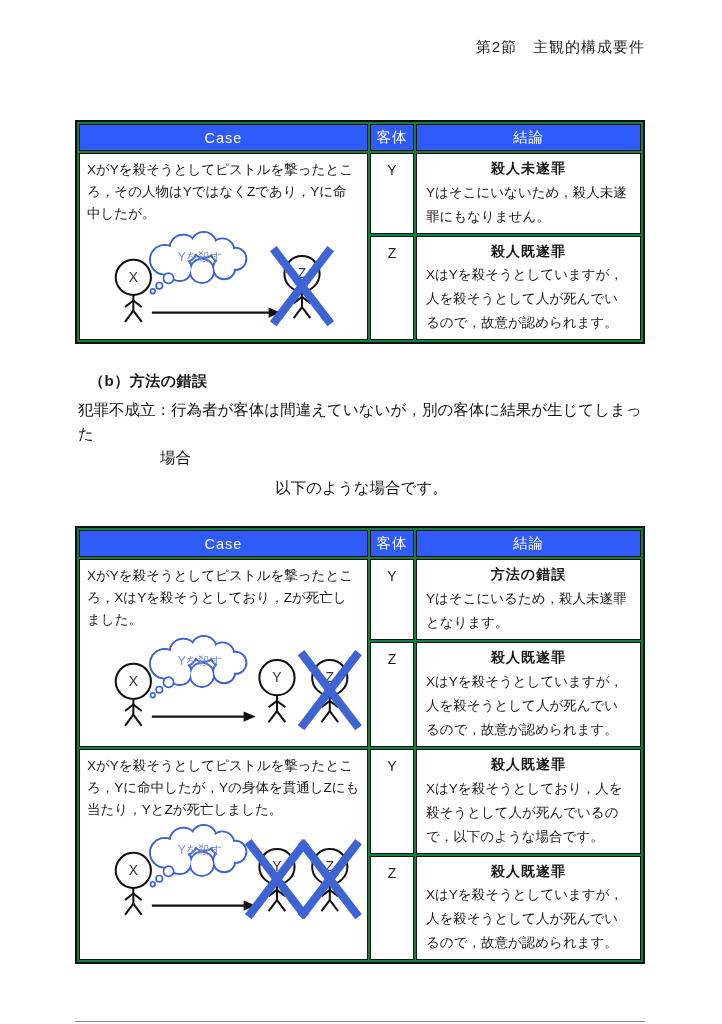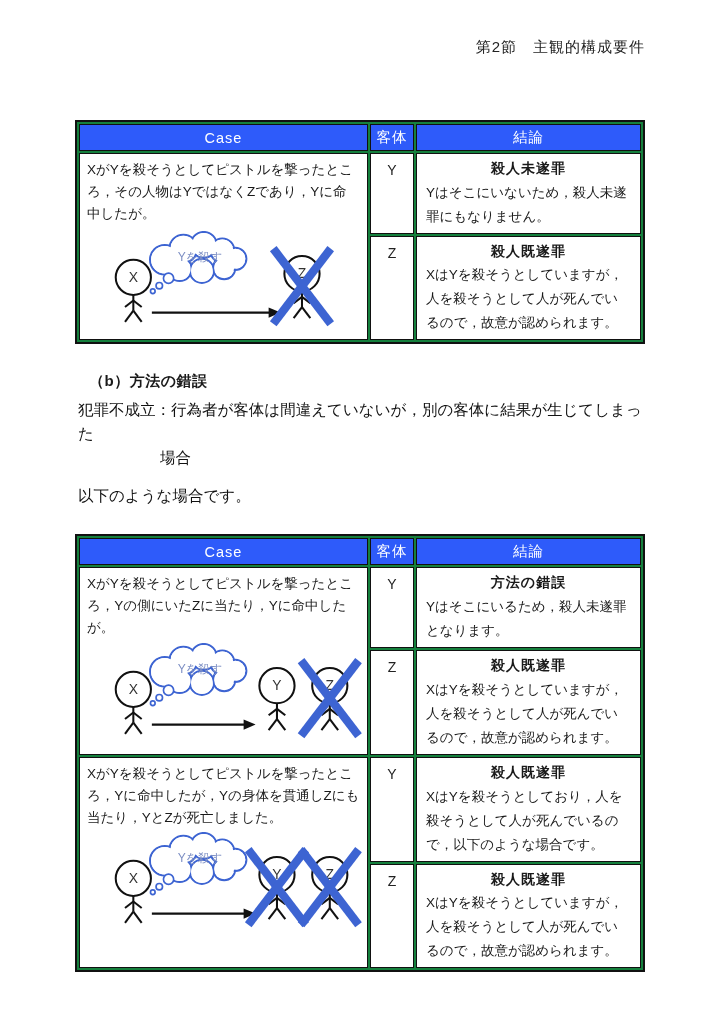--- a/index.html
+++ b/index.html
@@ -82,21 +82,21 @@
     letter-spacing:0.5px;
     margin-bottom:7px;
   }
   .sec-def, .sec-def2, .sec-intro {
     font-family:"Liberation Serif","DejaVu Serif",serif;
     font-size:15.5px;
     line-height:24px;
     color:#111;
   }
   .sec-def2 { text-indent:82px; }
-  .sec-intro { margin-top:14px; }
+  .sec-intro { margin-top:6px;text-align:center; }
 
   
   .footer-rule {
     margin-top:57px;
     border:none;
     border-top:1.5px solid #8f8f8f;
     width:570px;
   }
 </style>
 </head>
@@ -200,21 +200,21 @@
         <thead>
           <tr>
             <th class="hdr" style="background: rgb(46, 91, 250);">Case</th>
             <th class="hdr" style="background: rgb(46, 91, 250);">客体</th>
             <th class="hdr" style="background: rgb(46, 91, 250);">結論</th>
           </tr>
         </thead>
         <tbody>
           <tr>
             <td class="case-cell" rowspan="2" style="height:166px;">
-              <div>XがYを殺そうとしてピストルを撃ったところ，Yの側にいたZに当たり，Yに命中したが。</div>
+              <div>XがYを殺そうとしてピストルを撃ったところ，XはYを殺そうとしており，Zが死亡しました。</div>
               <svg class="case-diagram" viewBox="0 0 300 110">
                   <circle cx="84" cy="31" r="16" fill="none" stroke="#3d64d2" stroke-width="2.2"></circle>
                   <circle cx="104" cy="19" r="15" fill="none" stroke="#3d64d2" stroke-width="2.2"></circle>
                   <circle cx="126" cy="15" r="14" fill="none" stroke="#3d64d2" stroke-width="2.2"></circle>
                   <circle cx="146" cy="21" r="13" fill="none" stroke="#3d64d2" stroke-width="2.2"></circle>
                   <circle cx="160" cy="30" r="12" fill="none" stroke="#3d64d2" stroke-width="2.2"></circle>
                   <circle cx="148" cy="40" r="12" fill="none" stroke="#3d64d2" stroke-width="2.2"></circle>
                   <circle cx="124" cy="43" r="13" fill="none" stroke="#3d64d2" stroke-width="2.2"></circle>
                   <circle cx="100" cy="41" r="13" fill="none" stroke="#3d64d2" stroke-width="2.2"></circle>
                   <circle cx="84" cy="31" r="14.8" fill="#fff" stroke="none"></circle>

